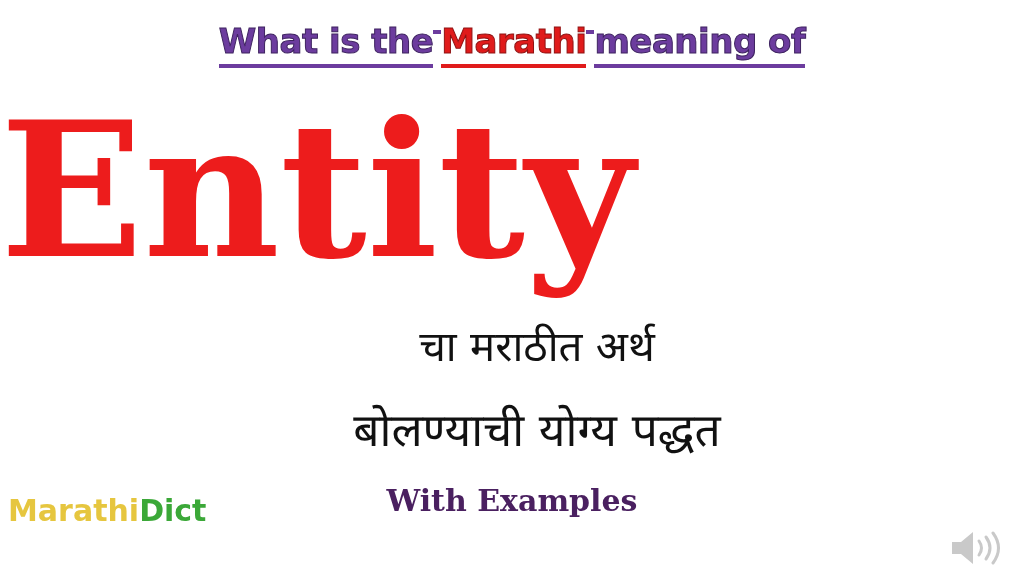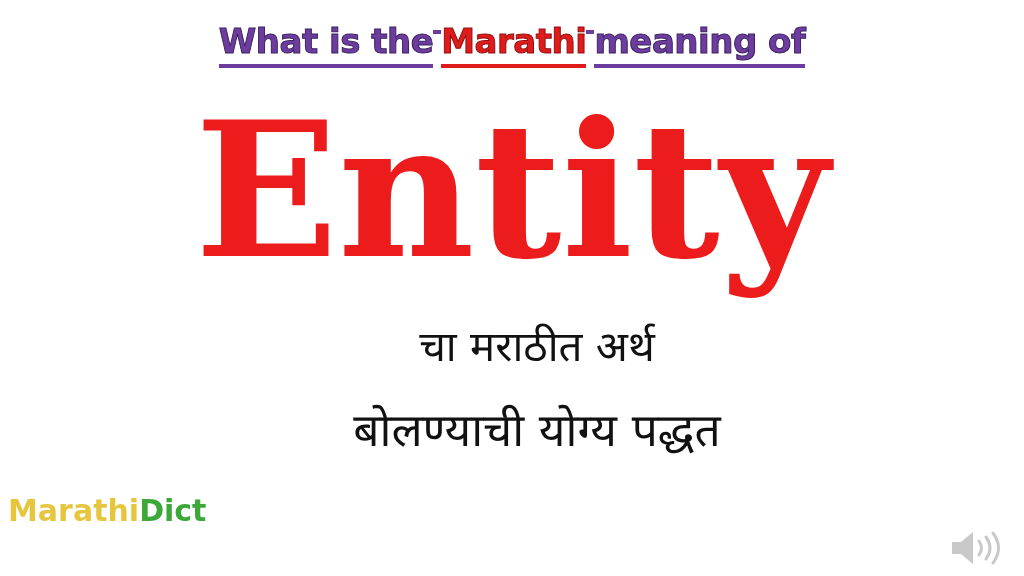--- a/index.html
+++ b/index.html
@@ -53,21 +53,21 @@
     border-bottom: 4px solid #6C3C9E;
     vertical-align: top;
   }
 
   
   .mainword {
     position: absolute;
     left: 0;
     top: 96px;
     width: 1024px;
-    text-align: center;
+    text-align: left;
     font-family: "DejaVu Serif", "Liberation Serif", serif;
     font-weight: bold;
     font-size: 188px;
     line-height: 1.0;
     color: #ED1C1C;
     white-space: nowrap;
   }
 
   
   .marathi {
@@ -135,20 +135,21 @@
 
   <div class="headline">
     <span class="seg seg-purple">What is the</span><span class="spacer-ul"></span><span class="seg seg-red">Marathi</span><span class="spacer-ul"></span><span class="seg seg-purple">meaning of</span>
   </div>
 
   <div class="mainword">Entity</div>
 
   <div class="marathi marathi-1">चा मराठीत अर्थ</div>
   <div class="marathi marathi-2">बोलण्याची योग्य पद्धत</div>
 
+  <div class="with-examples">With Examples</div>
 
   <div class="logo"><span class="logo-marathi">Marathi</span><span class="logo-dict">Dict</span></div>
 
   <div class="speaker">
     <svg width="56" height="40" viewBox="0 0 56 40">
       <g fill="#C9C9C9">
         <path d="M6 14 h9 L27 4 v32 L15 26 H6 z"></path>
       </g>
       <g stroke="#C9C9C9" stroke-width="3" fill="none" stroke-linecap="round">
         <path d="M33 13 q5 7 0 14"></path>

